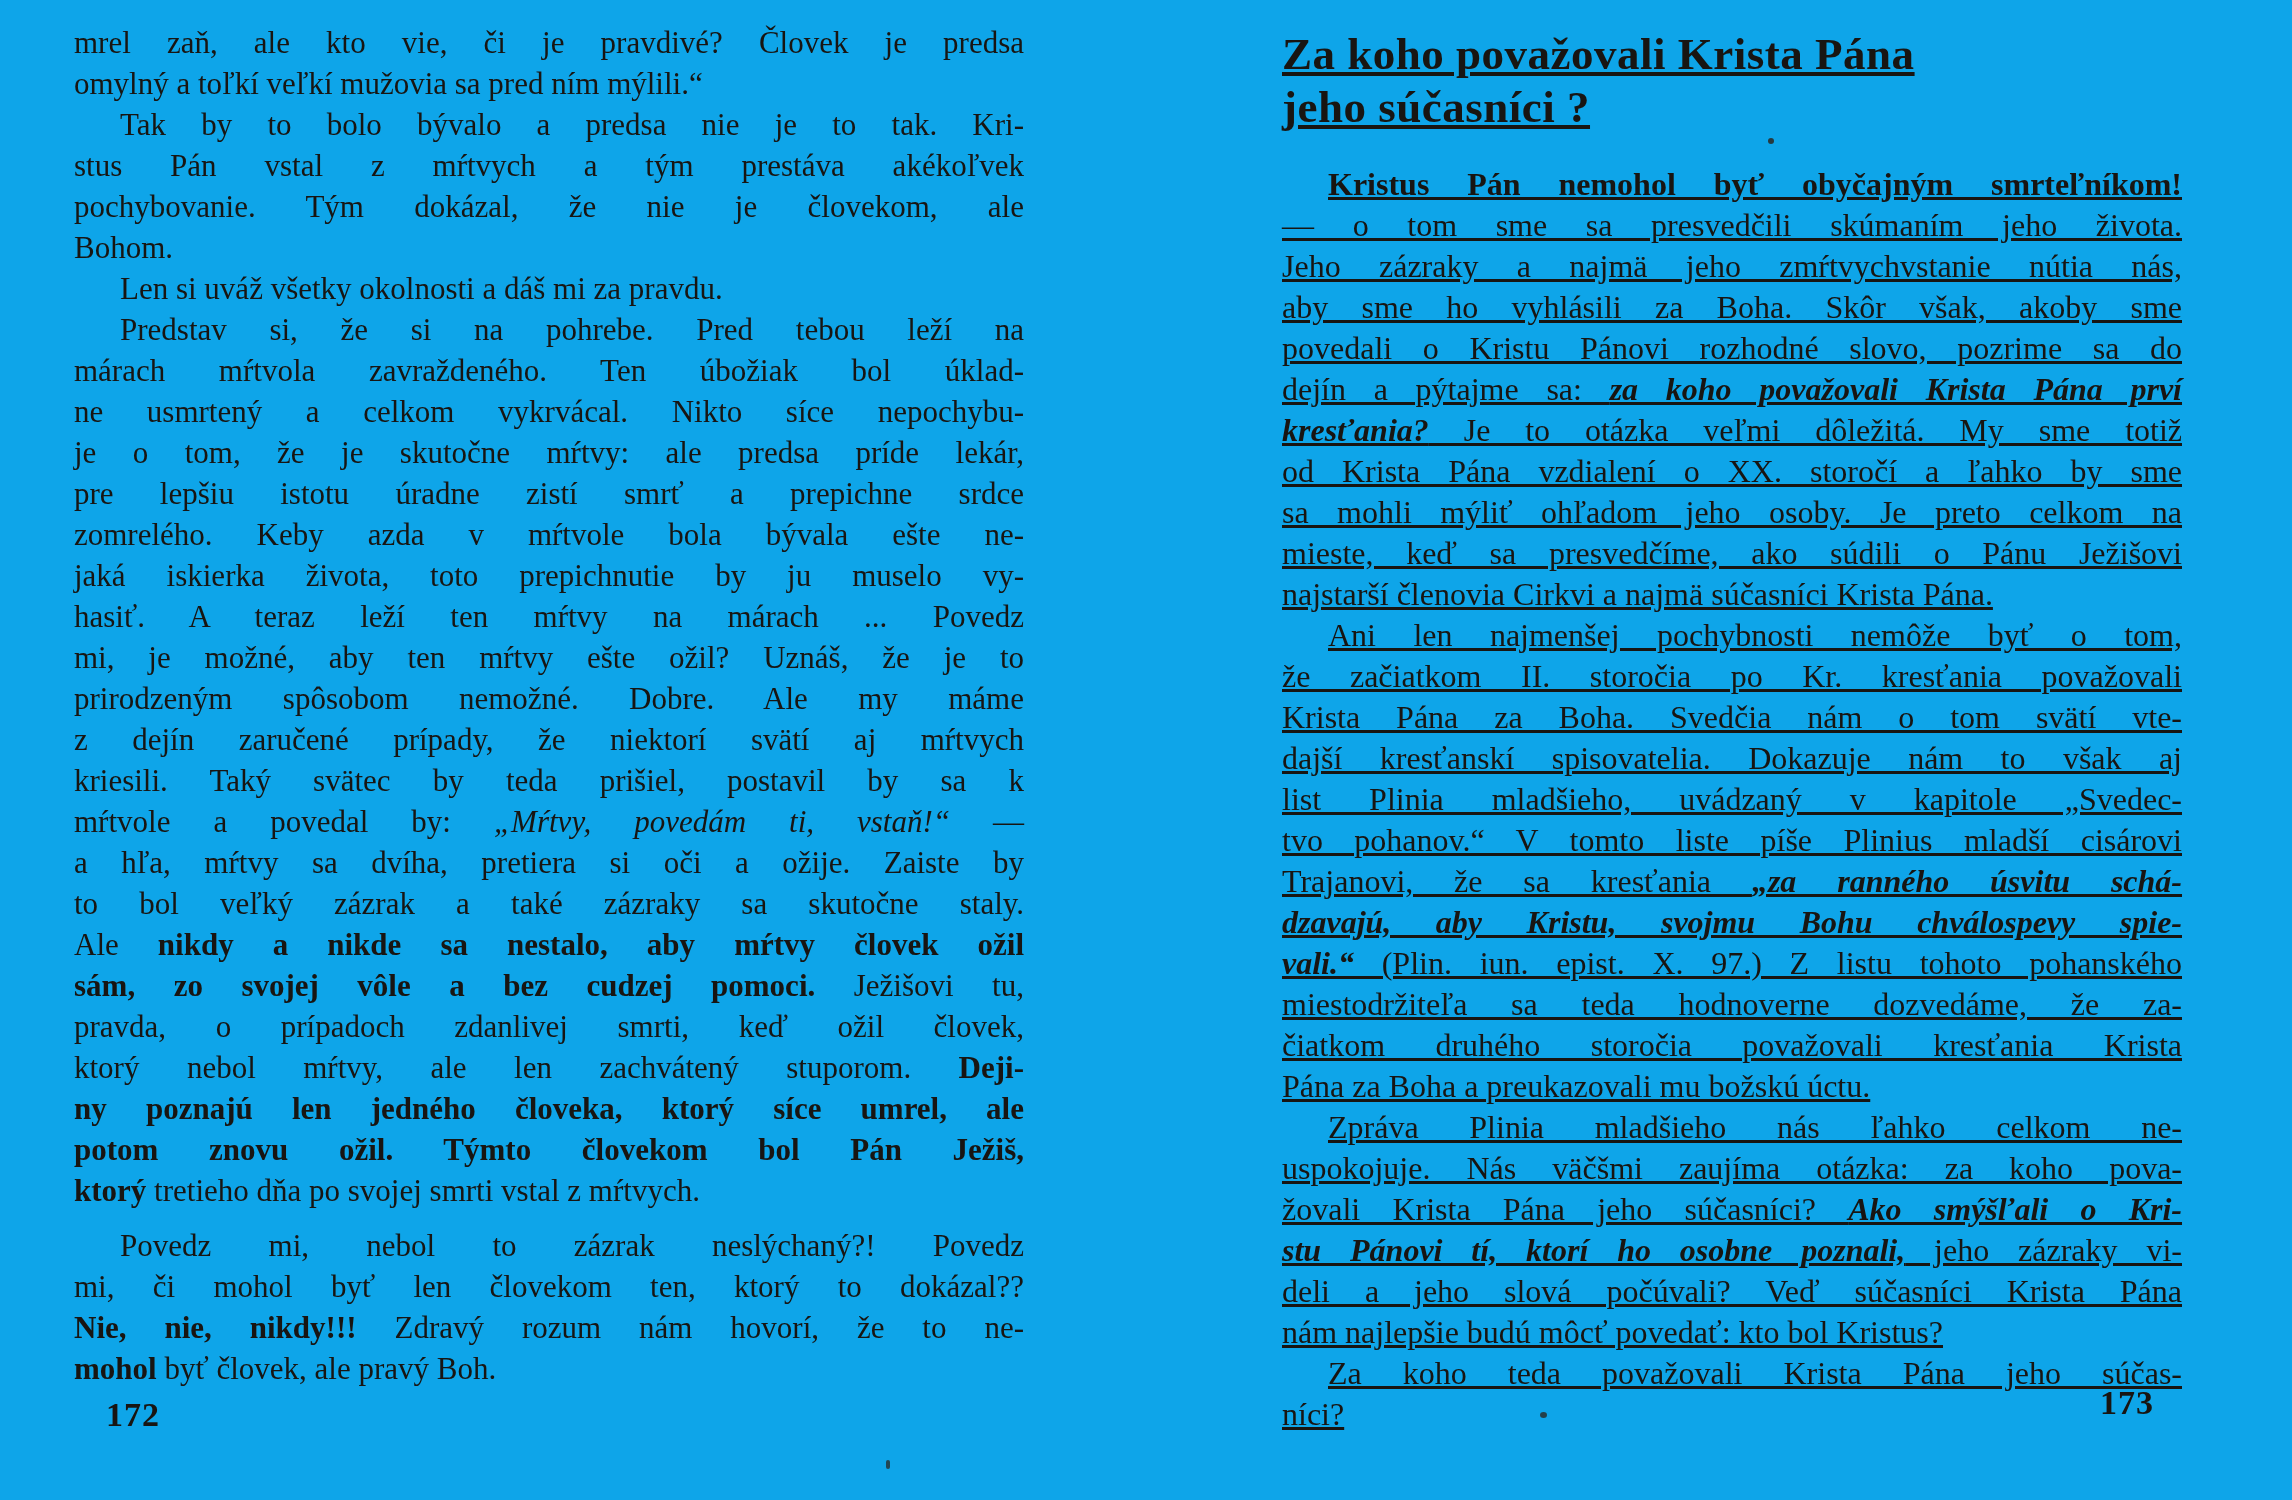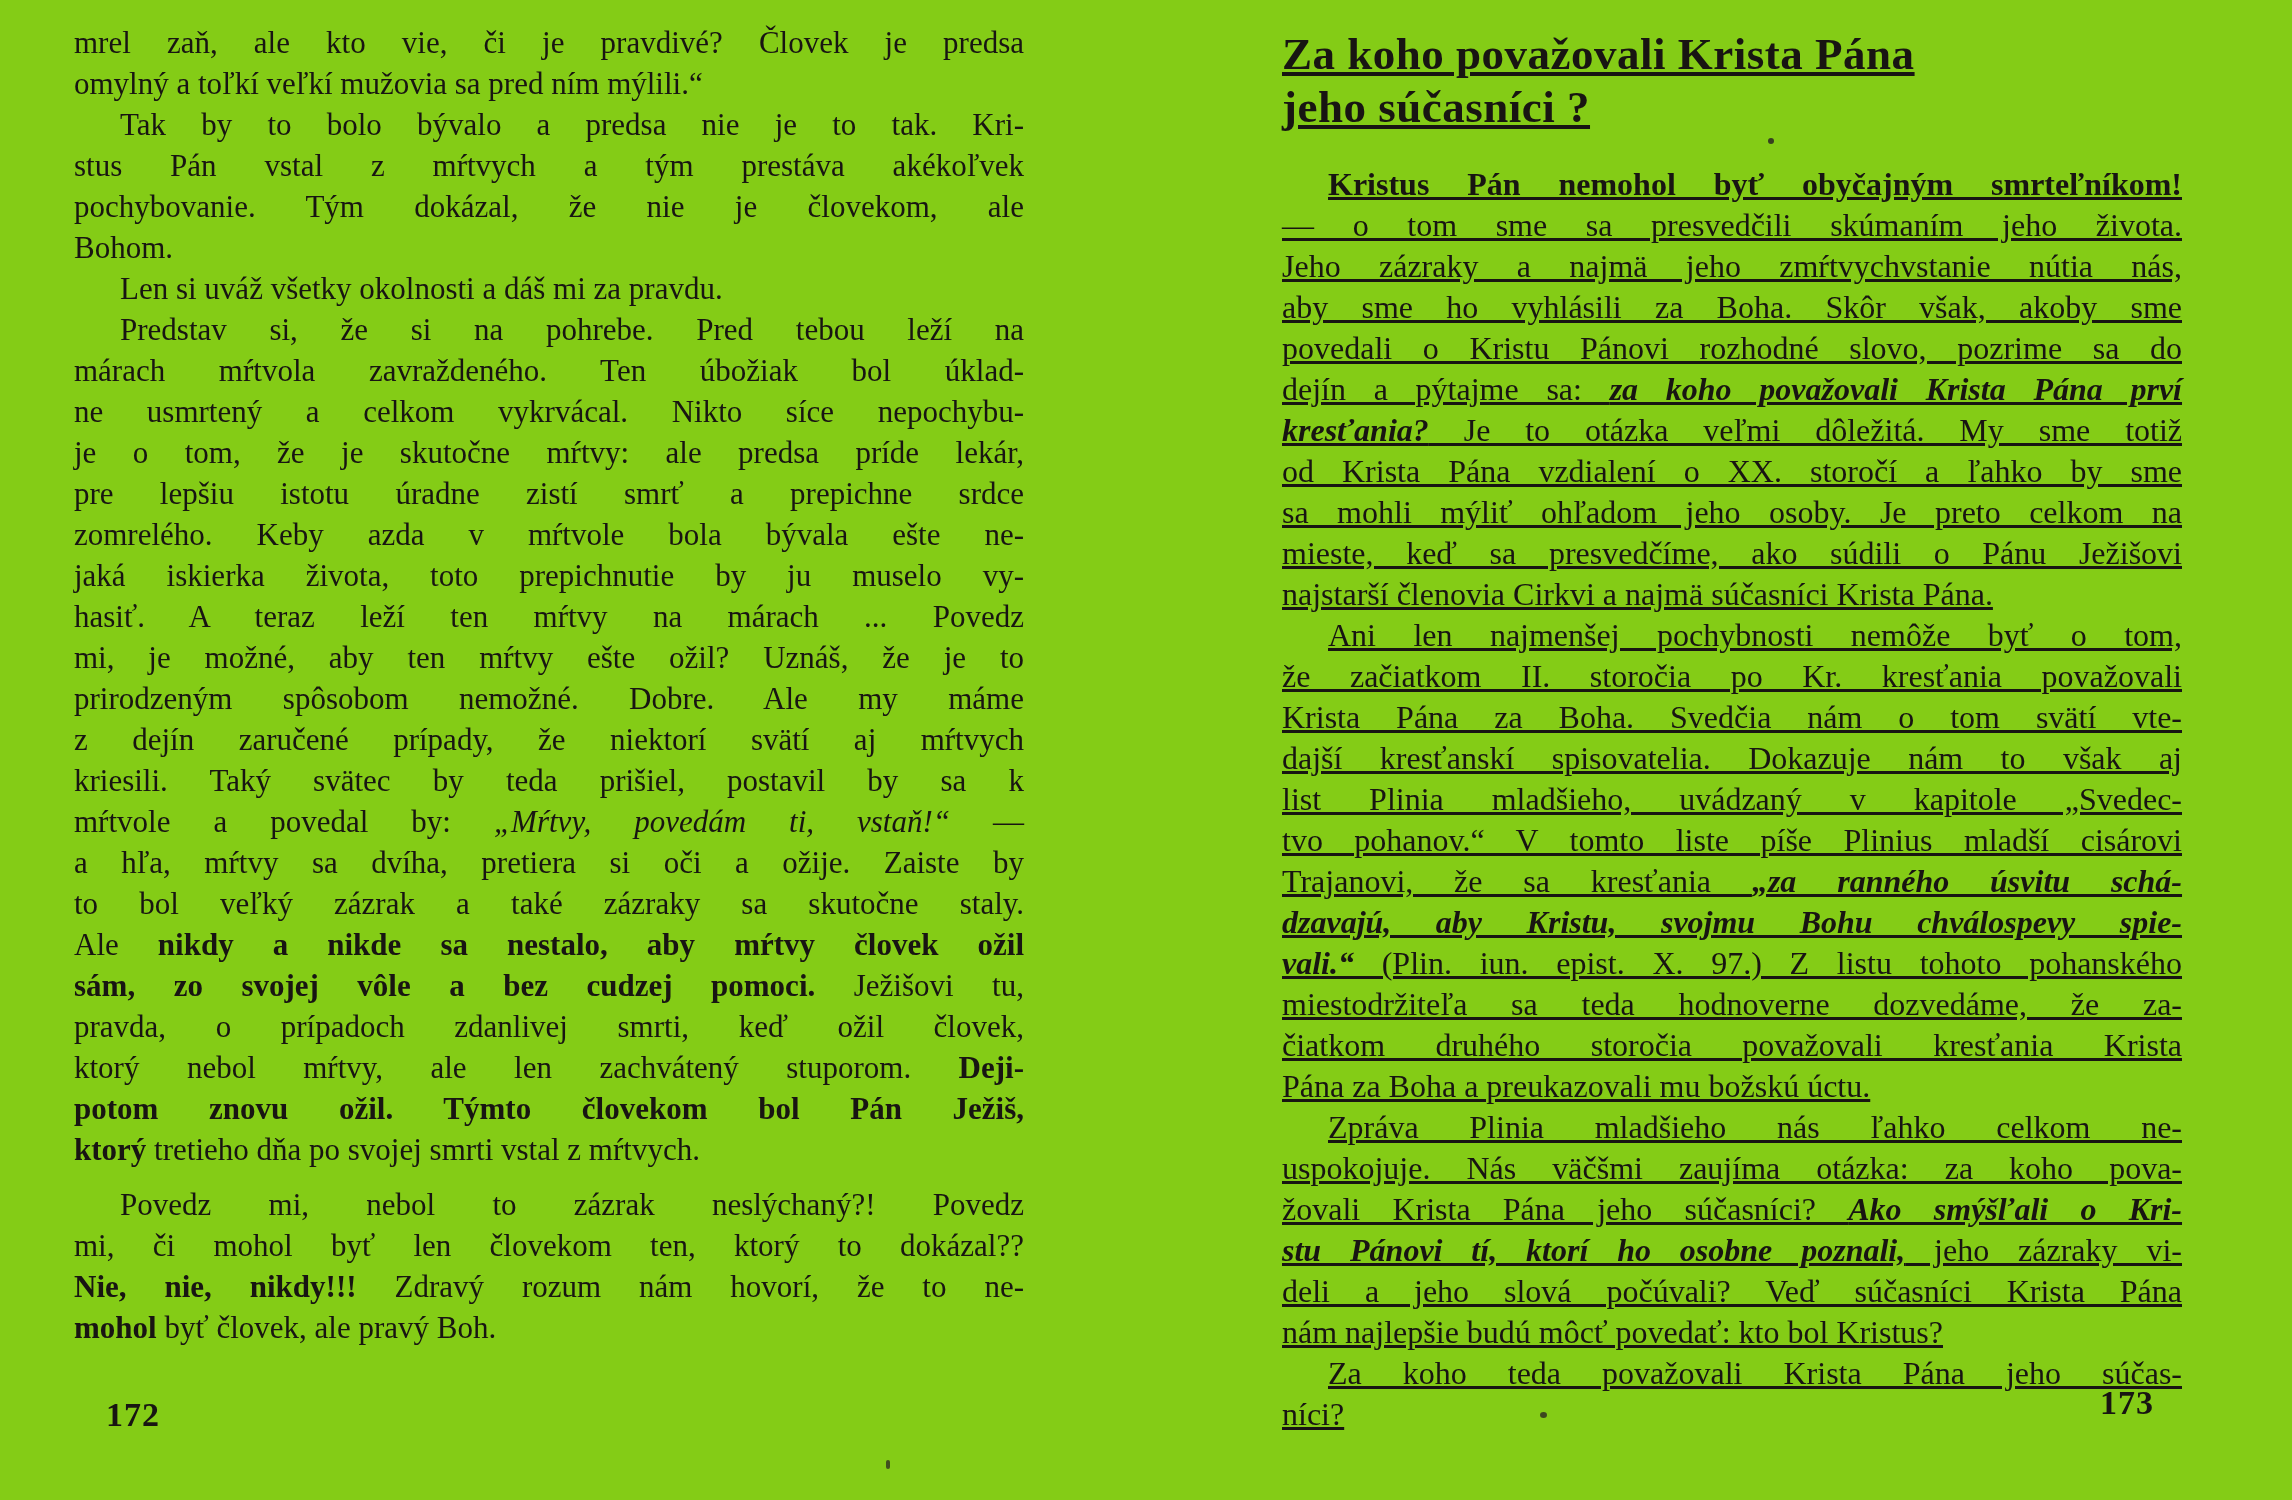--- a/index.html
+++ b/index.html
@@ -1,19 +1,19 @@
 <!DOCTYPE html>
 <html lang="sk"><head>
 <meta charset="utf-8">
 <style>
   html,body{margin:0;padding:0;background:#e8e8e6;}
   .scan{
     position:relative;
     width:2292px;height:1500px;
-    background:#84cc16;
+    background:#0ea5e9;
     color:#181512;
     font-family:"Liberation Serif","DejaVu Serif",serif;
     overflow:hidden;
     -webkit-font-smoothing:antialiased;
   }
   .col{position:absolute;}
   .col-left{left:74px;top:22px;width:950px;font-size:31px;line-height:41px;}
   .col-right{left:1282px;top:28px;width:900px;font-size:32px;line-height:41px;text-decoration:underline;}
   .heading{
     font-size:45px;line-height:53px;font-weight:bold;
@@ -68,20 +68,21 @@
           <div class="line"><span>prirodzeným spôsobom nemožné. Dobre. Ale my máme</span></div>
           <div class="line"><span>z dejín zaručené prípady, že niektorí svätí aj mŕtvych</span></div>
           <div class="line"><span>kriesili. Taký svätec by teda prišiel, postavil by sa k</span></div>
           <div class="line"><span>mŕtvole a povedal by: </span><span class="i">„Mŕtvy, povedám ti, vstaň!“</span><span> —</span></div>
           <div class="line"><span>a hľa, mŕtvy sa dvíha, pretiera si oči a ožije. Zaiste by</span></div>
           <div class="line"><span>to bol veľký zázrak a také zázraky sa skutočne staly.</span></div>
           <div class="line"><span>Ale </span><span class="b">nikdy a nikde sa nestalo, aby mŕtvy človek ožil</span></div>
           <div class="line"><span class="b">sám, zo svojej vôle a bez cudzej pomoci.</span><span> Ježišovi tu,</span></div>
           <div class="line"><span>pravda, o prípadoch zdanlivej smrti, keď ožil človek,</span></div>
           <div class="line"><span>ktorý nebol mŕtvy, ale len zachvátený stuporom. </span><span class="b">Deji-</span></div>
+          <div class="line"><span class="b">ny poznajú len jedného človeka, ktorý síce umrel, ale</span></div>
           <div class="line"><span class="b">potom znovu ožil. Týmto človekom bol Pán Ježiš,</span></div>
           <div class="line last"><span class="b">ktorý</span><span> tretieho dňa po svojej smrti vstal z mŕtvych.</span></div>
         </div>
         <div class="para" style="margin-top: 14px;">
           <div class="line first"><span>Povedz mi, nebol to zázrak neslýchaný?! Povedz</span></div>
           <div class="line"><span>mi, či mohol byť len človekom ten, ktorý to dokázal??</span></div>
           <div class="line"><span class="b">Nie, nie, nikdy!!!</span><span> Zdravý rozum nám hovorí, že to ne-</span></div>
           <div class="line last"><span class="b">mohol</span><span> byť človek, ale pravý Boh.</span></div>
         </div>
       </div>

